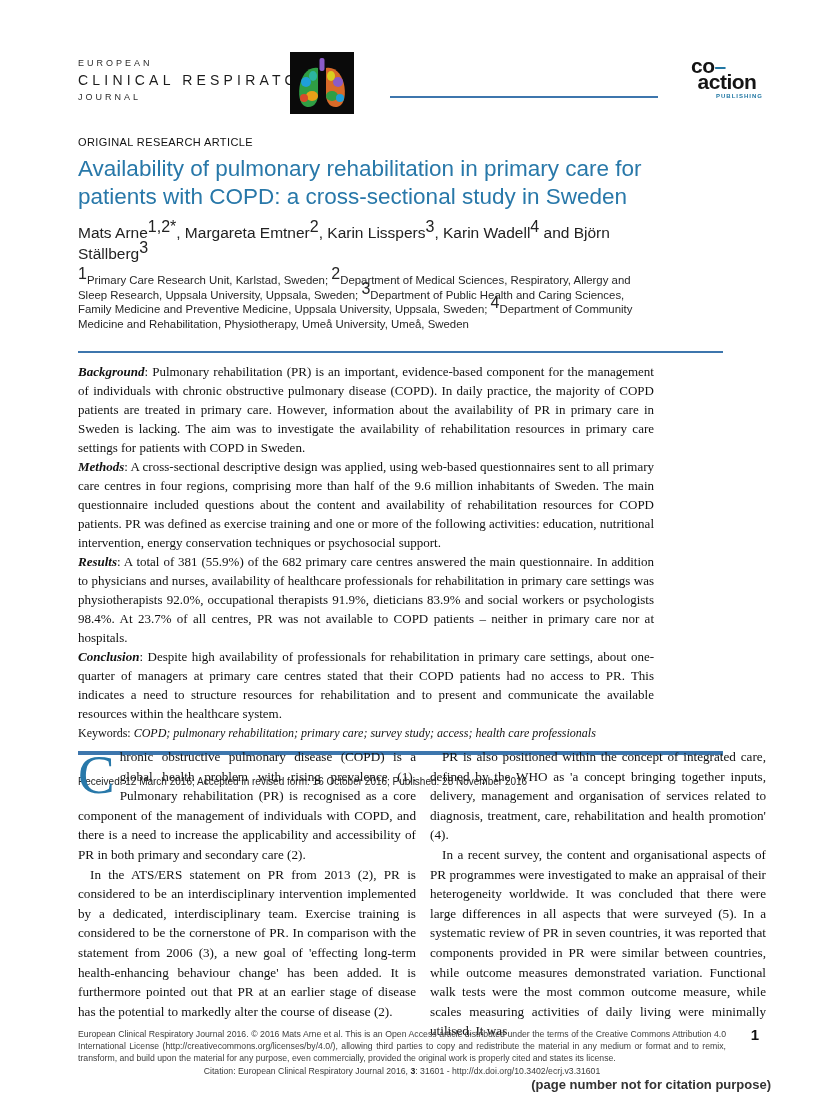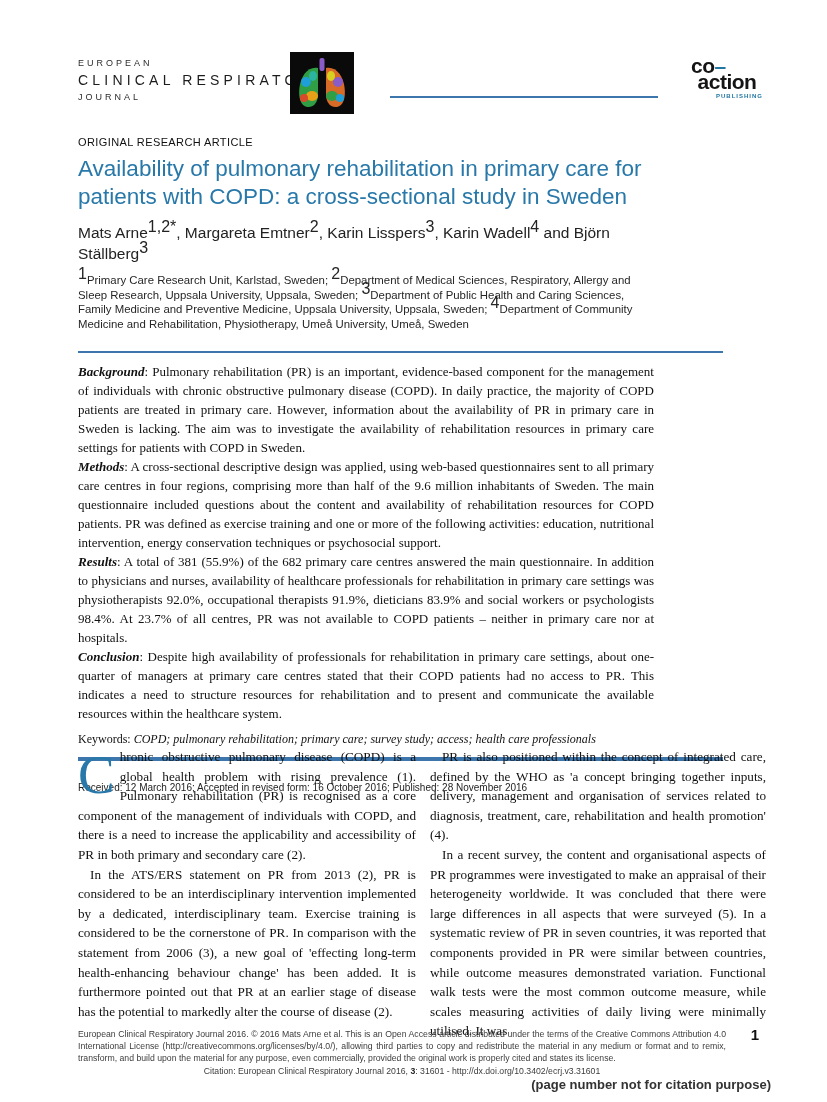--- a/index.html
+++ b/index.html
@@ -33,21 +33,21 @@
   .authors sup, .affil sup { font-size:16px; vertical-align:super; line-height:0; }
   .affil { position:absolute; top:273px; left:78px; width:580px;
            font-size:11.4px; line-height:14.6px; color:#262626; }
 
   
   .abstract-wrap { position:absolute; top:351px; left:78px; width:645px; }
   .rule { height:2px; background:#3d76ad; }
   .abstract { width:576px; margin-top:9px; font-family:"Liberation Serif", serif;
               font-size:13px; line-height:19px; text-align:justify; color:#111; }
   .abstract .lead { font-weight:bold; font-style:italic; }
-  .keywords { width:576px; margin-top:9px; font-family:"Liberation Serif", serif;
+  .keywords { width:576px; margin-top:3px; font-family:"Liberation Serif", serif;
               font-size:12px; color:#111; }
   .keywords .kw { font-style:italic; }
   .corr-rule-top { margin-top:10px; }
   .correspondence { margin-top:5px; margin-bottom:5px; font-family:"Liberation Serif", serif;
                     font-size:12.5px; color:#111; }
   .dates { margin-top:21px; font-size:10px; color:#222; }
 
   
   .cols { position:absolute; top:747px; left:78px; width:688px;
           font-family:"Liberation Serif", serif; font-size:13.2px; line-height:19.6px;

